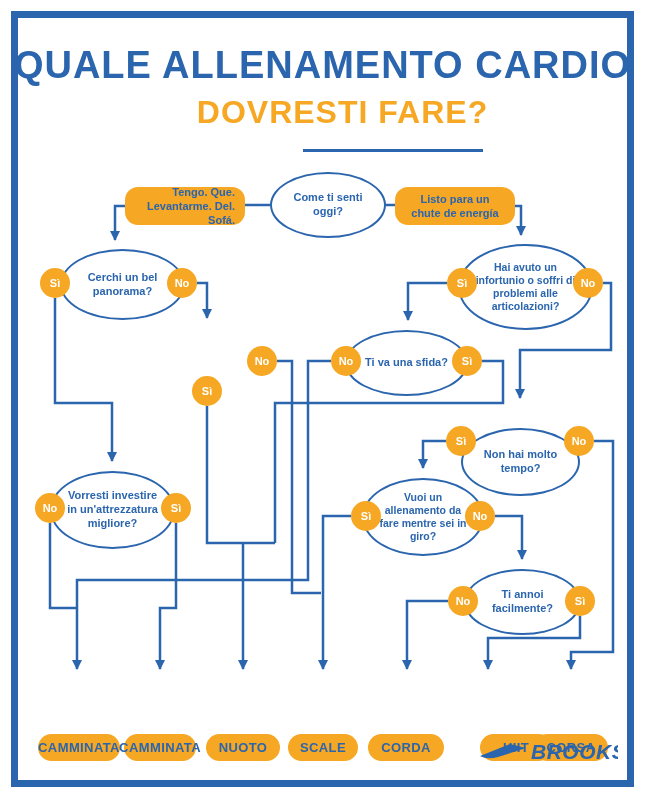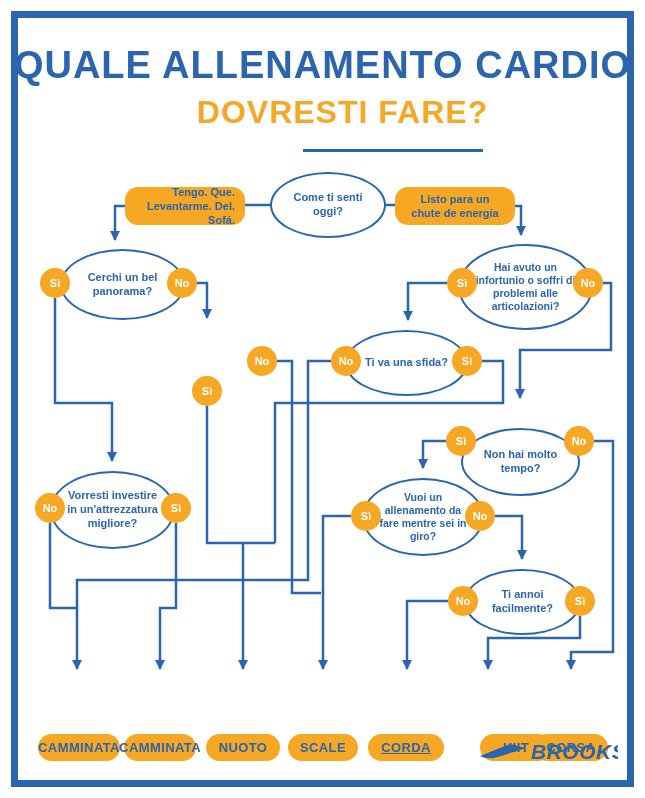--- a/index.html
+++ b/index.html
@@ -108,21 +108,21 @@
   <div class="badge" style="left:161px;top:493px;">Sì</div>
   <div class="badge" style="left:351px;top:501px;">Sì</div>
   <div class="badge" style="left:465px;top:501px;">No</div>
   <div class="badge" style="left:448px;top:586px;">No</div>
   <div class="badge" style="left:565px;top:586px;">Sì</div>
 
   <div class="pill" style="left:38px;width:82px;">CAMMINATA</div>
   <div class="pill" style="left:124px;width:72px;">CAMMINATA</div>
   <div class="pill" style="left:206px;width:74px;">NUOTO</div>
   <div class="pill" style="left:288px;width:70px;">SCALE</div>
-  <div class="pill" style="left:368px;width:76px;text-decoration:underline;">CORDA</div>
+  <div class="pill" style="left:368px;width:76px;">CORDA</div>
   <div class="pill" style="left:480px;width:72px;">HIIT</div>
   <div class="pill" style="left:534px;width:74px;">CORSA</div>
 
   <div class="logo">
     <svg width="140" height="28" viewBox="0 0 140 28">
       <path d="M2 18 L32 6 L48 10 L20 19 Q9 22 2 18 Z" fill="#2A65AE"></path>
       <text x="53" y="21" font-family="Liberation Sans, sans-serif" font-size="21" font-weight="bold" font-style="italic" letter-spacing="0.5" fill="#2A65AE">BROOKS</text>
     </svg>
   </div>
 </div>

